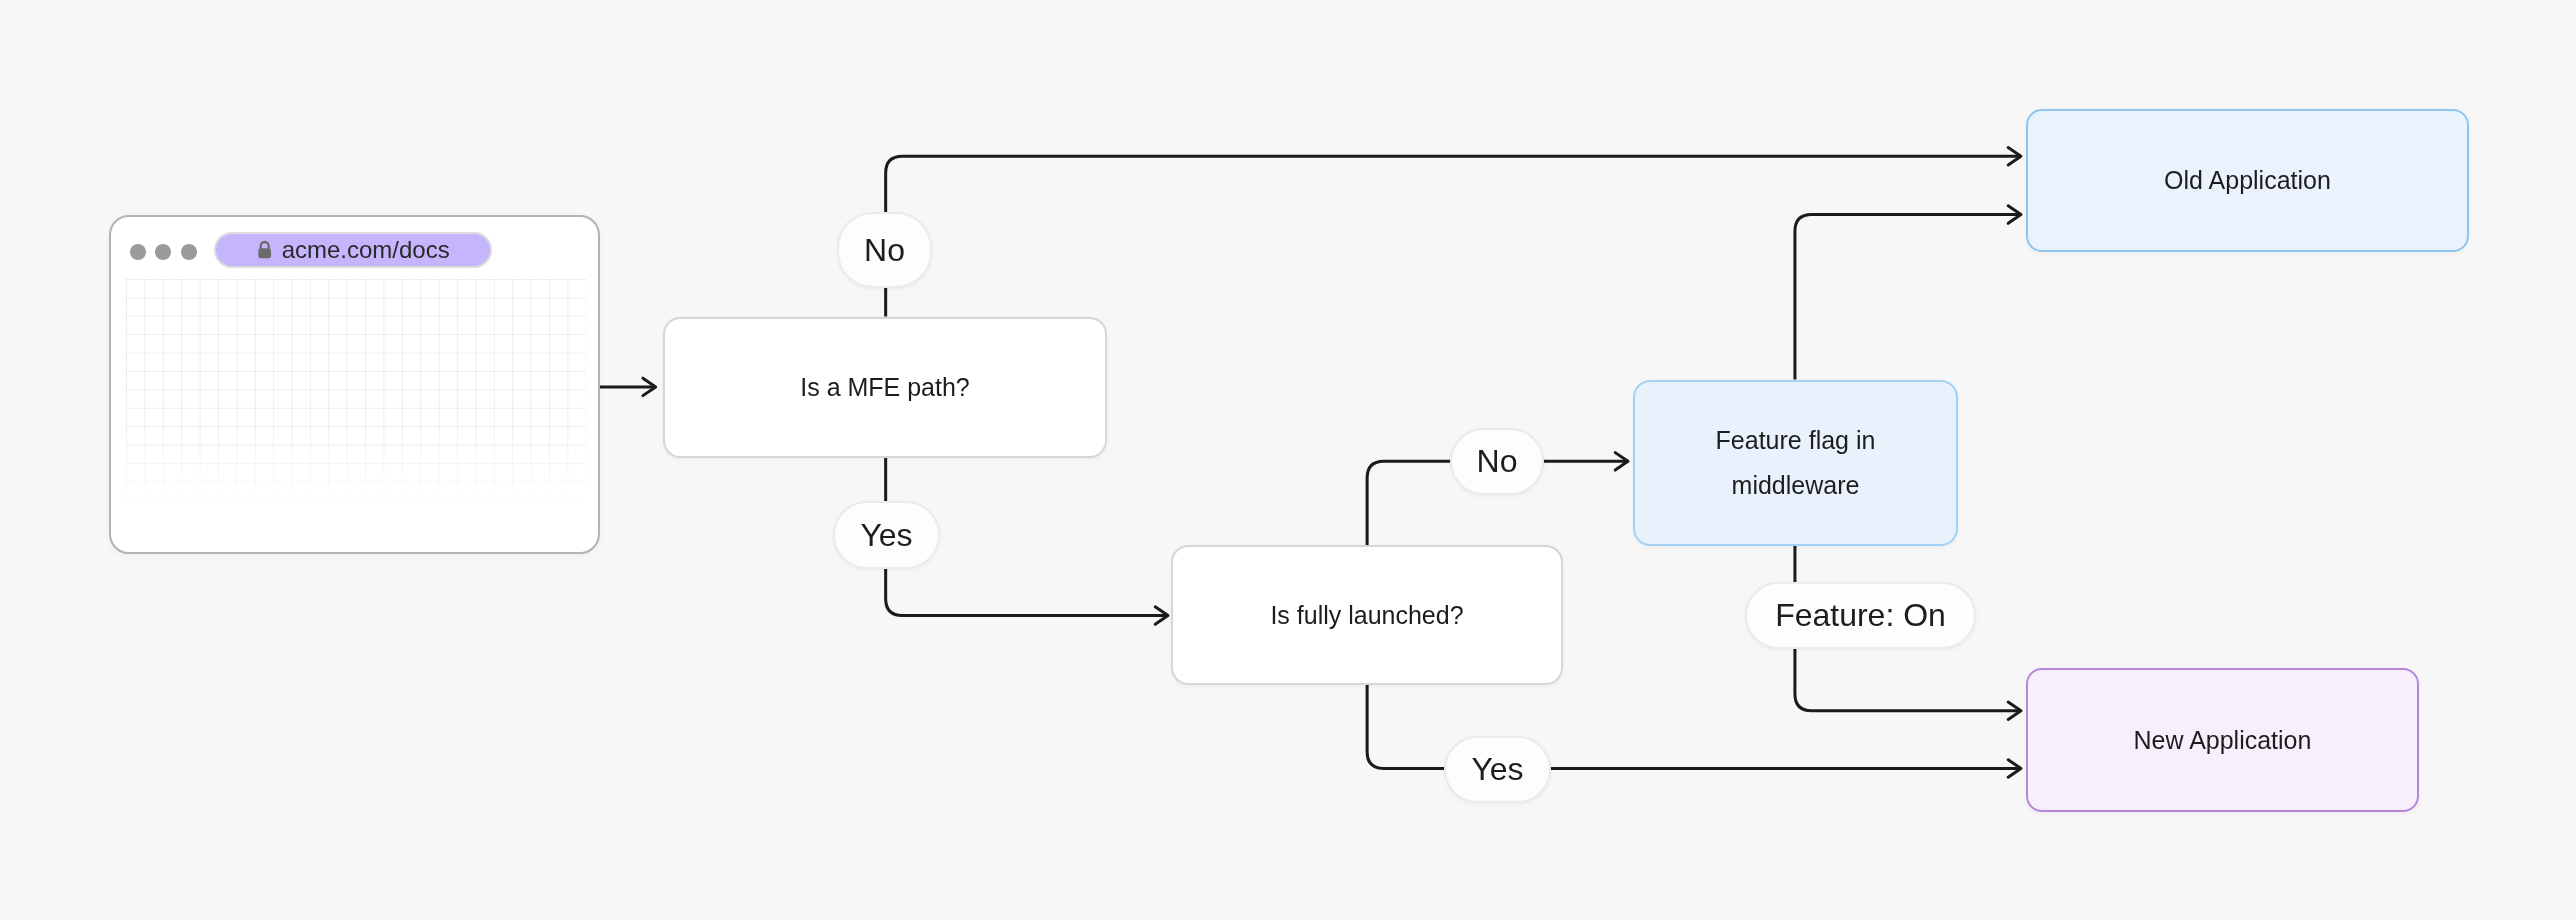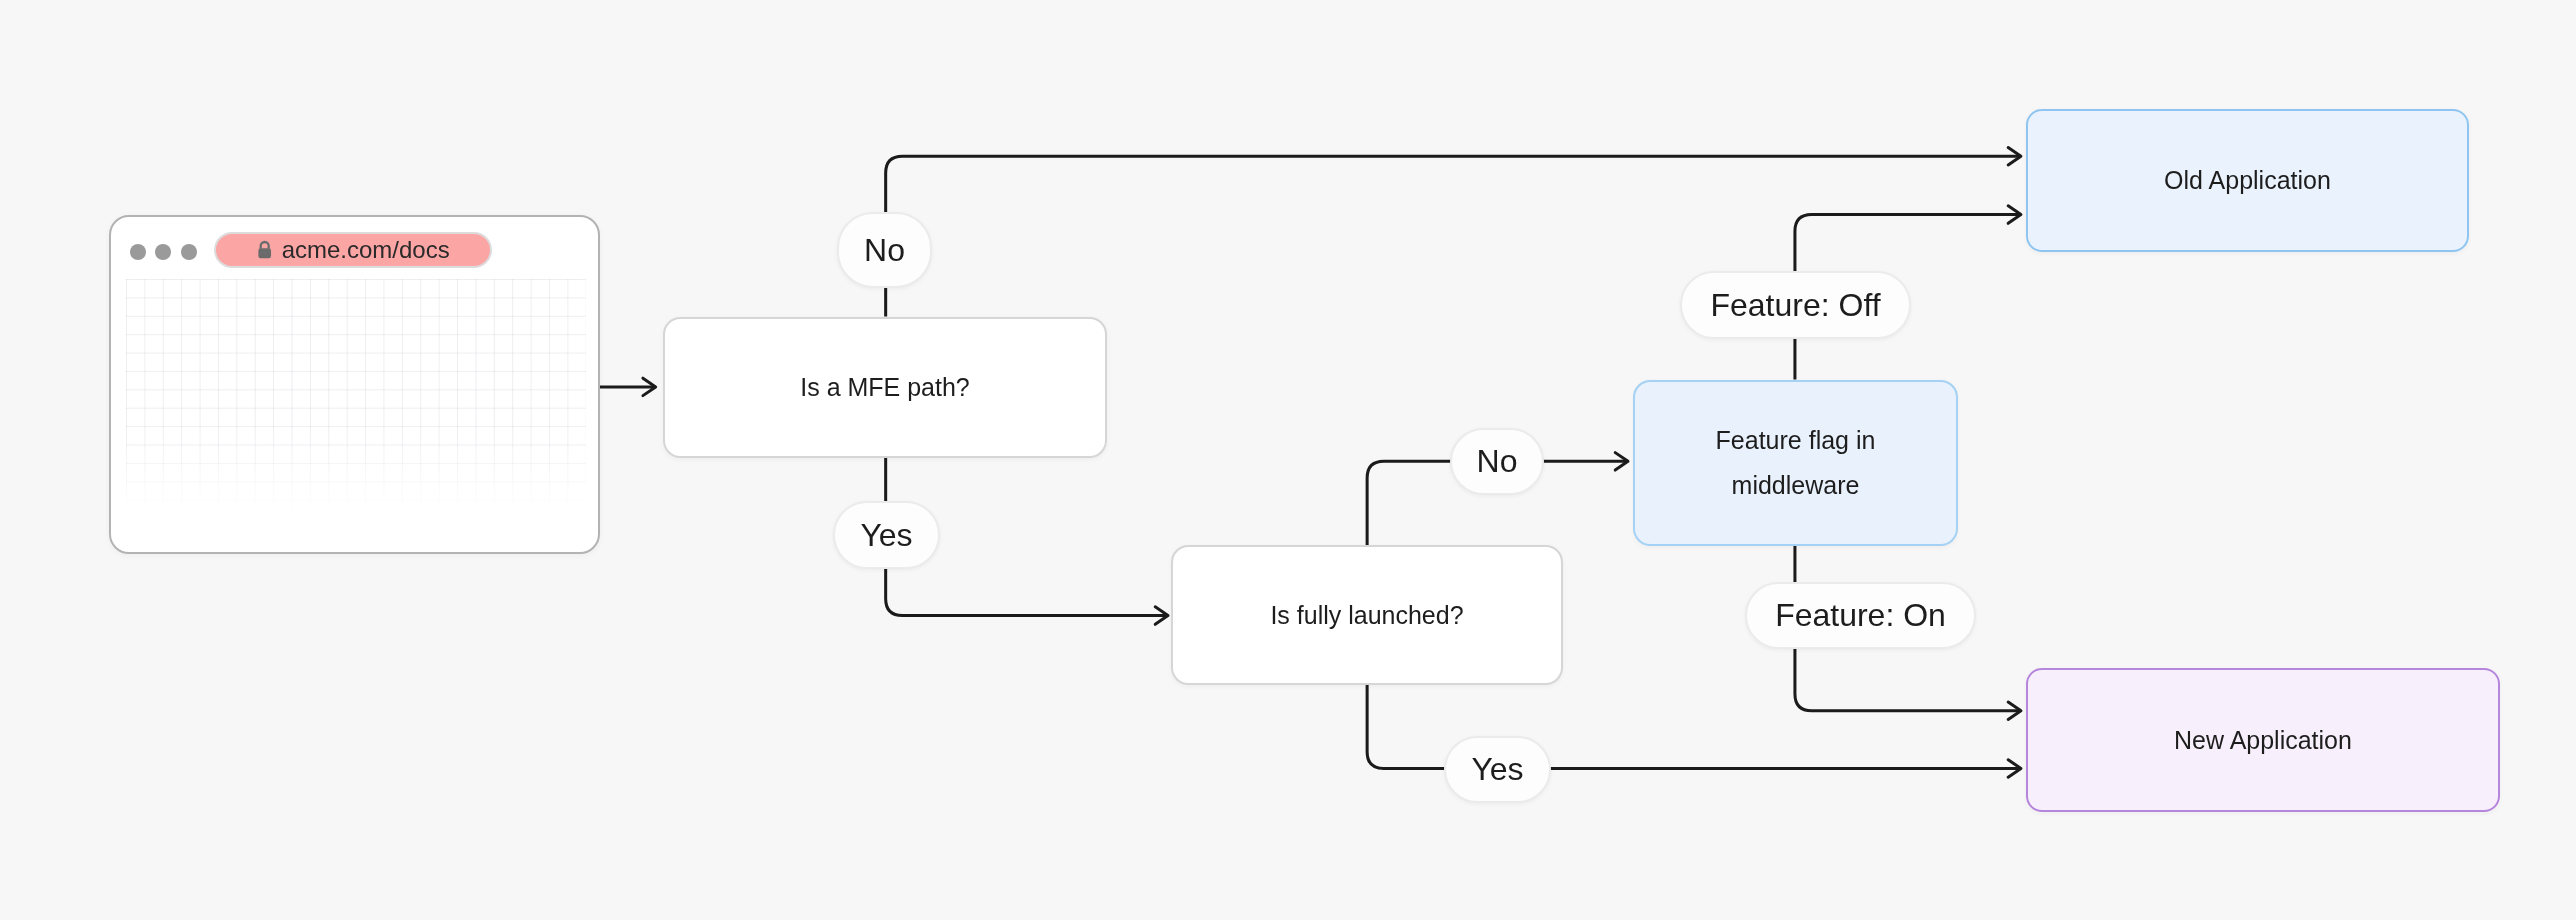--- a/index.html
+++ b/index.html
@@ -52,21 +52,21 @@
   .node--feature{
     left:1633px;top:380px;width:325px;height:166px;
     background:var(--feature-fill);border-color:var(--feature-border);
     padding:0 37px;
   }
   .node--old{
     left:2026px;top:109px;width:443px;height:143px;border-radius:16px;
     background:var(--old-fill);border-color:var(--old-border);
   }
   .node--new{
-    left:2026px;top:668px;width:474px;height:144px;border-radius:16px;
+    left:2026px;top:668px;width:393px;height:144px;border-radius:16px;
     background:var(--new-fill);border-color:var(--new-border);
   }
 
   
   .pill{
     position:absolute;
     display:flex;align-items:center;justify-content:center;
     background:var(--pill-fill);
     border:2px solid var(--pill-border);
     font-size:32px;color:var(--text);
@@ -83,21 +83,21 @@
   .browser{
     position:absolute;left:109px;top:215px;width:491px;height:339px;
     background:#ffffff;border:2px solid var(--browser-border);border-radius:20px;
     box-shadow:0 1.3px 6.7px rgba(0,0,0,0.04);
   }
   .browser__bar{position:absolute;left:0;top:0;width:100%;height:60px;}
   .browser__dots{position:absolute;left:19px;top:27px;display:flex;gap:9.4px;}
   .browser__dot{width:16px;height:16px;border-radius:50%;background:var(--dot);}
   .browser__url{
     position:absolute;left:103px;top:15.4px;width:278px;height:36px;
-    border:2px solid var(--url-border);border-radius:18px;background:#fca5a5;
+    border:2px solid var(--url-border);border-radius:18px;background:#c4b5fd;
     display:flex;align-items:center;justify-content:center;gap:8px;
     font-size:24px;color:#2a2a2a;
   }
   .lock{flex:0 0 auto;display:block;}
   .browser__grid{
     position:absolute;left:15.4px;top:62px;width:460px;height:233px;
     background-image:
       linear-gradient(to right, var(--grid-line) 1px, transparent 1px),
       linear-gradient(to bottom, var(--grid-line) 1px, transparent 1px);
     background-size:18.4px 18.4px;
@@ -165,23 +165,20 @@
 
   <div class="pill pill--no-top">
     <span>No</span>
   </div>
   <div class="pill pill--yes-left">
     <span>Yes</span>
   </div>
   <div class="pill pill--no-mid">
     <span>No</span>
   </div>
-  <div class="pill pill--feature-off">
-    <span>Feature: Off</span>
-  </div>
   <div class="pill pill--feature-on">
     <span>Feature: On</span>
   </div>
   <div class="pill pill--yes-bottom">
     <span>Yes</span>
   </div>
 
 </div>
 
 

